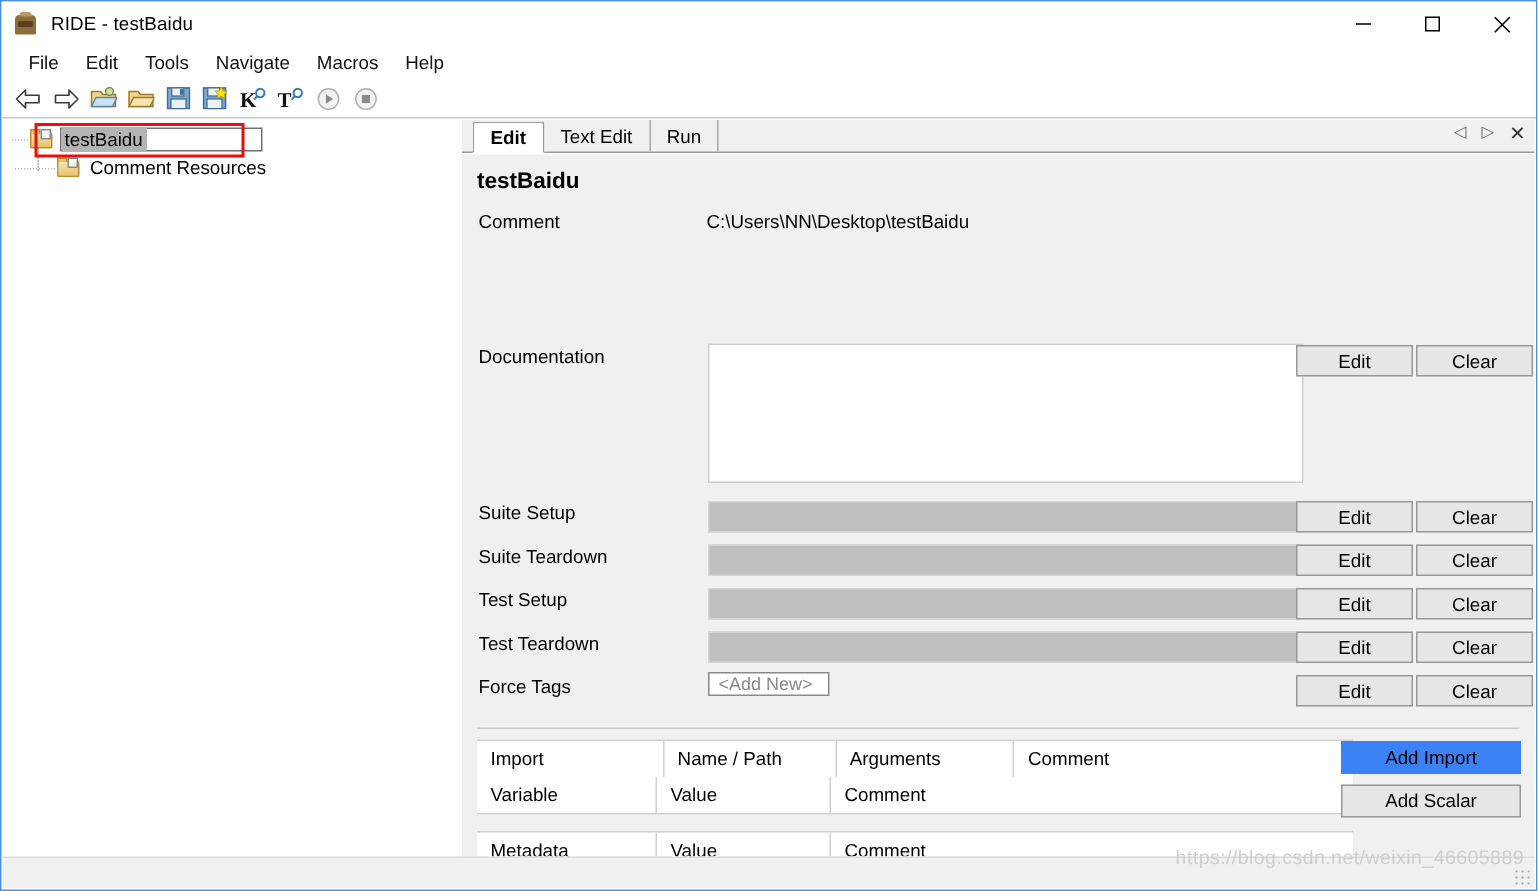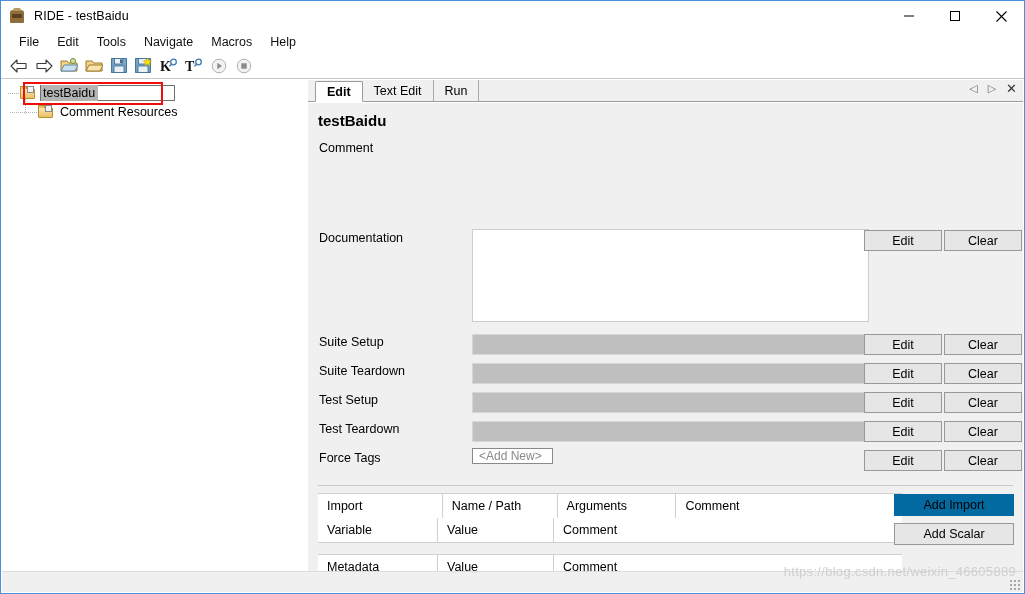--- a/index.html
+++ b/index.html
@@ -452,21 +452,21 @@
     width: 120px; height: 22px;
     display: flex;
     align-items: center;
     justify-content: center;
     font-size: 12.5px;
     color: #000;
     box-sizing: border-box;
     cursor: default;
   }
   .side-btn.flat {
-    background: #0369a1;
+    background: #3b82f6;
     border: none;
   }
   .side-btn.raised {
     background: #e6e6e6;
     border: 1px solid #989898;
   }
 
   
   .statusbar {
     position: absolute;
@@ -642,20 +642,21 @@
         <div class="tab-nav">◁</div>
         <div class="tab-nav">▷</div>
         <div class="tab-close">✕</div>
       </div>
     </div>
 
     <div class="editor-body">
 
       <div class="suite-title">testBaidu</div>
       <div class="source-label">Comment</div>
+      <div class="source-value">C:\Users\NN\Desktop\testBaidu</div>
 
 
       <div class="field-label" style="top:128px;">Documentation</div>
       <div class="doc-area"></div>
       <div class="btn btn-edit" style="top:127px;">Edit</div>
       <div class="btn btn-clear" style="top:127px;">Clear</div>
 
       <div class="field-label" style="top:232px;">Suite Setup</div>
       <div class="gray-field" style="top:231px;"></div>
       <div class="btn btn-edit" style="top:231px;">Edit</div>

